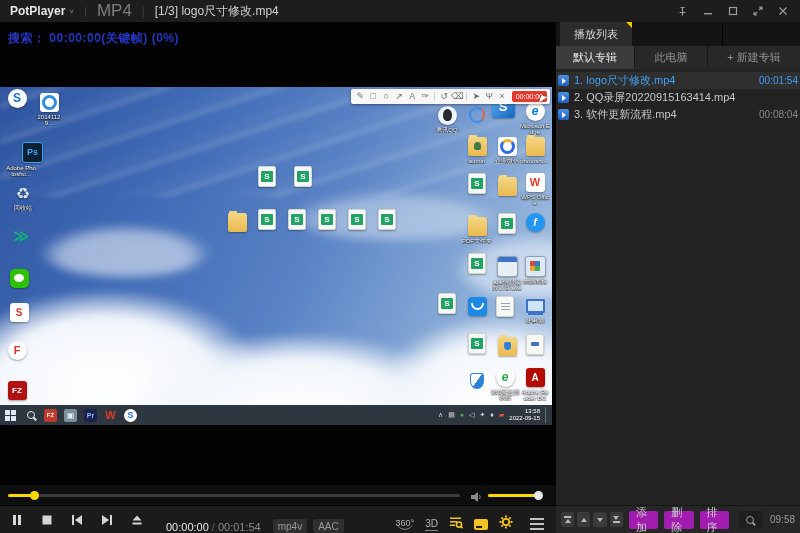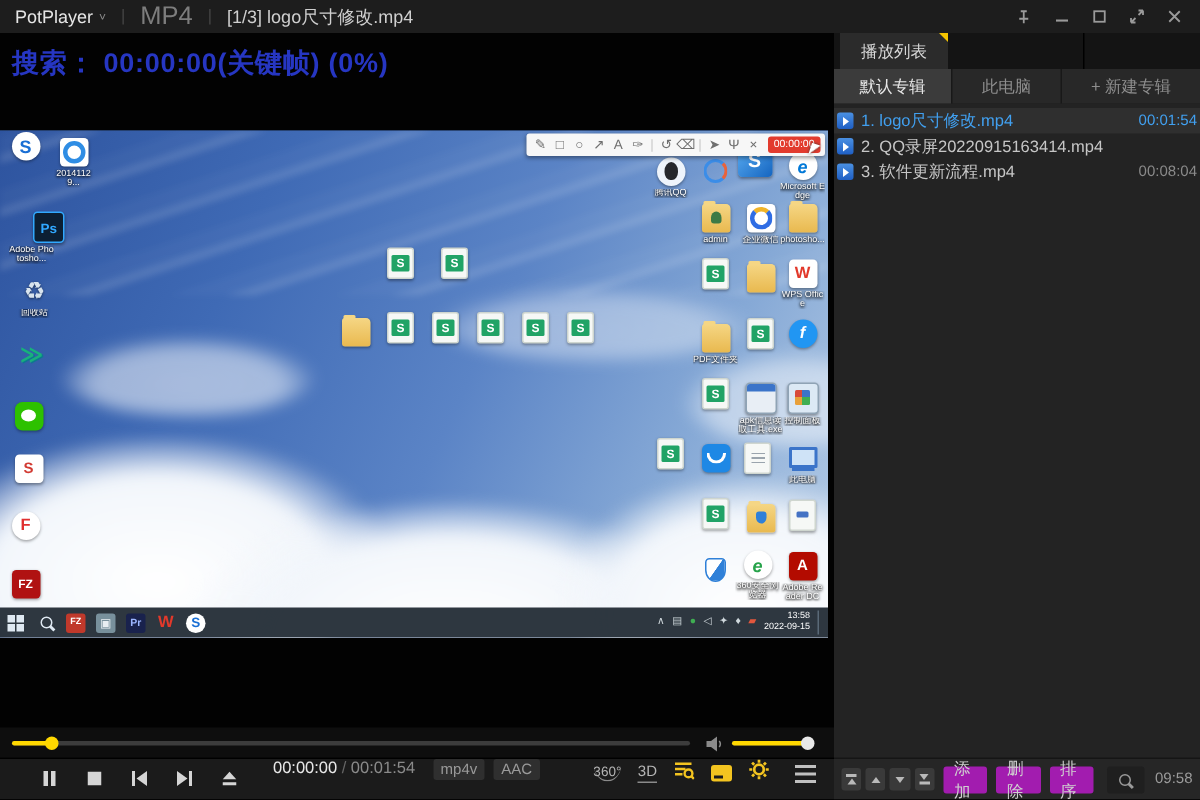--- a/index.html
+++ b/index.html
@@ -2,32 +2,32 @@
 <html><head>
 <meta charset="utf-8">
 <style>
   html,body{margin:0;padding:0;background:#000;}
   #app{position:relative;width:800px;height:533px;background:#0d0d0d;overflow:hidden;
        font-family:"Liberation Sans","DejaVu Sans",sans-serif;-webkit-font-smoothing:antialiased;}
 
   
   .titlebar{position:absolute;left:0;top:0;width:800px;height:22px;background:#1d1d1d;
             display:flex;align-items:center;padding:0 10px;box-sizing:border-box;gap:6px;}
-  .tb-app{color:#e6e6e6;font-weight:normal;font-size:12px;}
+  .tb-app{color:#e6e6e6;font-weight:bold;font-size:12px;}
   .tb-chev{color:#8f8f8f;font-size:8px;margin-left:-2px;}
   .tb-sep{color:#454545;font-size:11px;margin:0 4px;}
   .tb-fmt{color:#7d7d7d;font-size:17px;}
   .tb-title{color:#cfcfcf;font-size:12px;white-space:nowrap;}
   .tb-right{margin-left:auto;display:flex;align-items:center;gap:15px;margin-right:2px;}
   .tb-right svg{display:block;}
   .wbtn{stroke:#9a9a9a;fill:none;stroke-width:1.2;}
 
   
   .player{position:absolute;left:0;top:22px;width:556px;height:511px;background:#020202;}
-  .osd{position:absolute;left:8px;top:8px;font-size:18px;font-weight:bold;color:#2636c2;
+  .osd{position:absolute;left:8px;top:8px;font-size:12px;font-weight:bold;color:#2636c2;
        letter-spacing:.5px;white-space:pre;}
 
   
   .video{position:absolute;left:0;top:65px;width:552px;height:338px;overflow:hidden;background:#3f6ab5;}
   .sky{position:absolute;inset:0;
        background:linear-gradient(115deg,#2e549f 0%,#3f6ab5 28%,#5b84c6 55%,#86a9d6 78%,#b9cfe7 100%);}
   .wisp{position:absolute;left:0;top:0;right:0;height:110px;opacity:.8;
         background:repeating-linear-gradient(-18deg,rgba(255,255,255,0) 0 16px,rgba(255,255,255,.16) 16px 22px,rgba(255,255,255,.04) 22px 34px);
         filter:blur(2px);}
   .cl{position:absolute;border-radius:50%;filter:blur(5px);
@@ -117,21 +117,21 @@
   .seek-track{position:absolute;left:8px;top:9px;width:452px;height:3px;background:#3c3c3c;border-radius:2px;}
   .seek-fill{height:3px;background:#ffd800;border-radius:2px;}
   .seek-knob{position:absolute;top:-3px;width:9px;height:9px;border-radius:50%;background:#ffd800;}
   .vol-track{position:absolute;left:488px;top:9px;width:52px;height:3px;background:#3c3c3c;border-radius:2px;}
   .vol-fill{height:3px;background:#ffd800;border-radius:2px;}
   .vol-knob{position:absolute;top:-3px;width:9px;height:9px;border-radius:50%;background:#e8e8e8;}
   .spk{position:absolute;left:470px;top:4px;}
 
   
   .ctrlbar{position:absolute;left:0;top:483px;width:556px;height:28px;background:#1b1b1b;
-           border-top:1px solid #000;display:flex;align-items:flex-start;box-sizing:border-box;padding-left:18px;}
+           border-top:1px solid #000;display:flex;align-items:flex-end;box-sizing:border-box;padding-left:2px;}
   .cbtn{width:30px;height:26px;display:flex;align-items:center;justify-content:center;}
   .cbtn svg{display:block;}
   .ctime{margin-left:14px;font-size:11px;white-space:nowrap;}
   .t-cur{color:#e8e8e8;} .t-sep{color:#666;margin:0 3px;} .t-tot{color:#8a8a8a;}
   .codec{margin-left:12px;display:flex;gap:6px;}
   .badge{background:#2f2f2f;color:#9a9a9a;font-size:10px;padding:1.5px 5px;border-radius:2px;}
   .cright{margin-left:auto;display:flex;align-items:center;gap:11px;margin-right:8px;}
   .i360{color:#b5b5b5;font-size:9px;line-height:9px;text-align:center;}
   .i360 b{display:block;font-weight:normal;border-bottom:1px solid #8a8a8a;border-radius:0 0 50% 50%/0 0 100% 100%;padding-bottom:1px;}
   .i3d{color:#b5b5b5;font-size:10px;border-bottom:1px solid #8a8a8a;padding-bottom:1px;}

